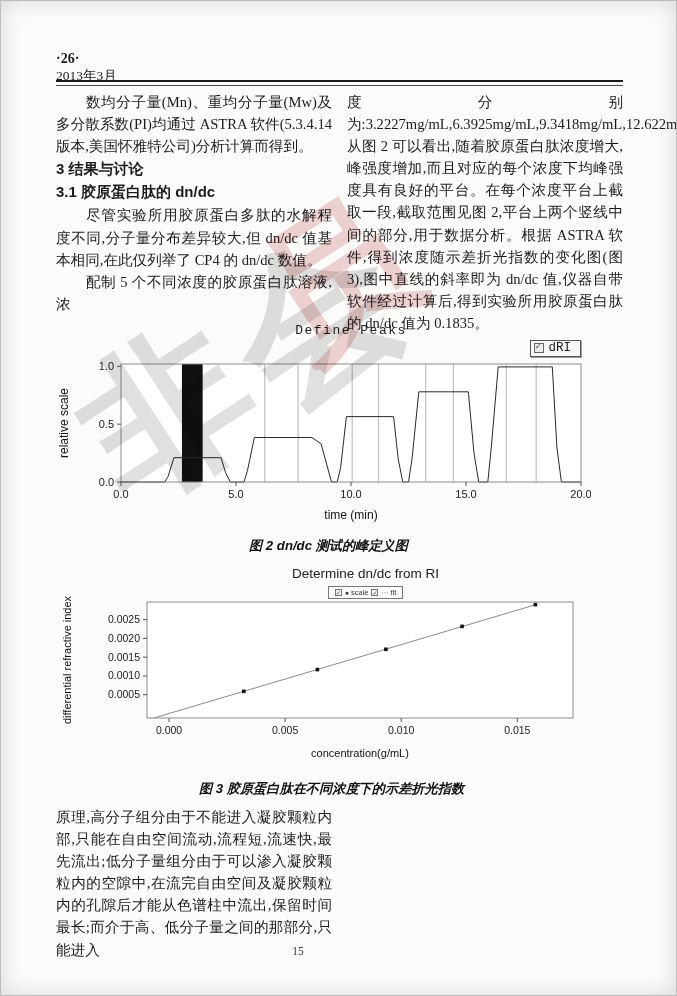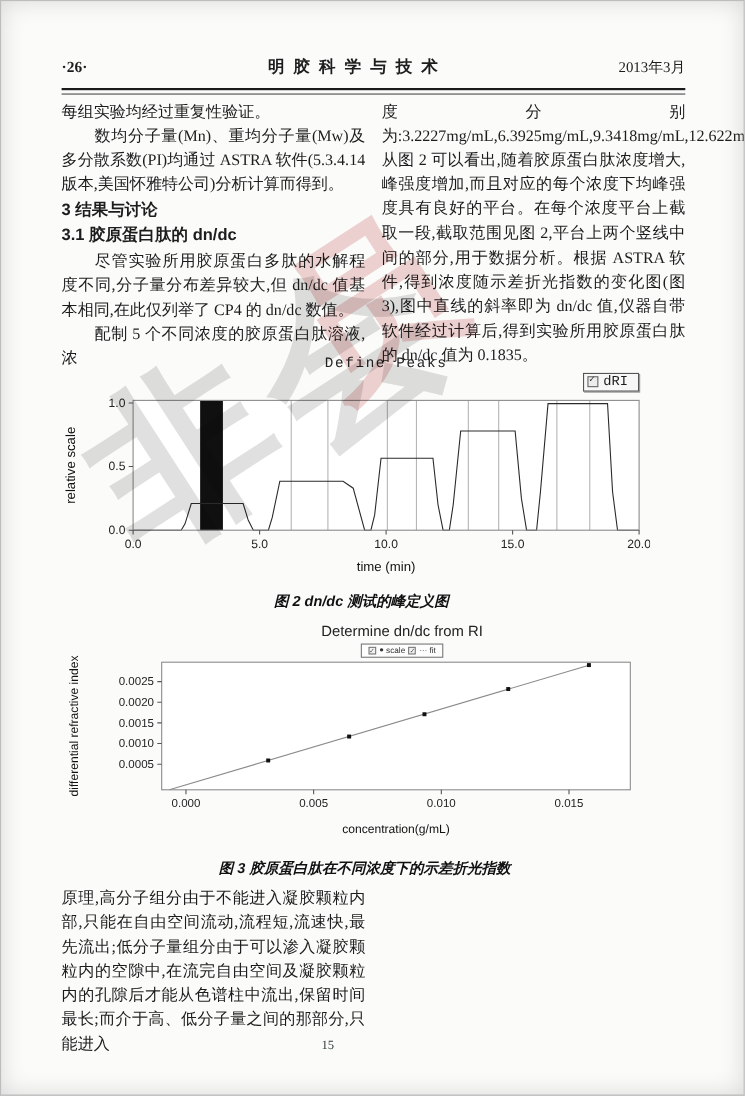--- a/index.html
+++ b/index.html
@@ -1,21 +1,21 @@
 <!DOCTYPE html>
 <html><head>
 <meta charset="utf-8">
 <style>
   html,body{margin:0;padding:0;background:#9e9e9e;}
   .scan-page{position:relative;width:677px;height:996px;margin:0 auto;background:#fbfbfa;
     overflow:hidden;font-family:"Liberation Serif",serif;color:#1c1c1c;
     box-shadow:inset 0 0 22px rgba(0,0,0,0.14);border:1px solid #bdbdbd;box-sizing:border-box;}
   
   .page-header{position:absolute;top:50px;left:55px;width:567px;display:flex;
-    justify-content:space-between;align-items:baseline;}
+    justify-content:space-between;align-items:baseline;flex-direction:column;}
   .hdr-pageno{font-size:14px;font-weight:bold;}
   .hdr-journal{font-size:15px;font-weight:bold;letter-spacing:0.55em;text-indent:0.55em;}
   .hdr-date{font-size:13.5px;}
   .rule-thick{position:absolute;top:79px;left:55px;width:567px;height:2.4px;background:#1a1a1a;}
   .rule-thin{position:absolute;top:84px;left:55px;width:567px;height:1px;background:#4a4a4a;}
   
   .cols{position:absolute;left:55px;width:568px;display:flex;gap:15px;}
   .cols-top{top:90px;}
   .cols-bottom{top:805px;}
   .col{width:276px;font-size:14.6px;line-height:22.1px;text-align:justify;}
@@ -54,29 +54,27 @@
   .wm-gray{left:70px;top:280px;font-size:165px;color:rgba(145,145,145,0.28);letter-spacing:10px;}
   .wm-red{left:262px;top:205px;font-size:148px;color:rgba(205,110,110,0.30);}
 </style>
 </head>
 <body>
 
 <div class="scan-page">
 
   <div class="page-header">
     <span class="hdr-pageno">·26·</span>
-    <span class="hdr-journal">明胶科学与技术</span>
     <span class="hdr-date">2013年3月</span>
   </div>
   <div class="rule-thick"></div>
   <div class="rule-thin"></div>
 
   <div class="cols cols-top">
     <div class="col">
-      <div class="blk-p">每组实验均经过重复性验证。</div>
       <div class="blk-p indent">数均分子量(Mn)、重均分子量(Mw)及多分散系数(PI)均通过 ASTRA 软件(5.3.4.14版本,美国怀雅特公司)分析计算而得到。</div>
       <div class="blk-h">3  结果与讨论</div>
       <div class="blk-h">3.1  胶原蛋白肽的 dn/dc</div>
       <div class="blk-p indent">尽管实验所用胶原蛋白多肽的水解程度不同,分子量分布差异较大,但 dn/dc 值基本相同,在此仅列举了 CP4 的 dn/dc 数值。</div>
       <div class="blk-p indent">配制 5 个不同浓度的胶原蛋白肽溶液,浓</div>
     </div>
     <div class="col">
       <div class="blk-p">度分别为:3.2227mg/mL,6.3925mg/mL,9.3418mg/mL,12.622mg/mL,15.780mg/mL。从图 2 可以看出,随着胶原蛋白肽浓度增大,峰强度增加,而且对应的每个浓度下均峰强度具有良好的平台。在每个浓度平台上截取一段,截取范围见图 2,平台上两个竖线中间的部分,用于数据分析。根据 ASTRA 软件,得到浓度随示差折光指数的变化图(图 3),图中直线的斜率即为 dn/dc 值,仪器自带软件经过计算后,得到实验所用胶原蛋白肽的 dn/dc 值为 0.1835。</div>
     </div>
   </div>

